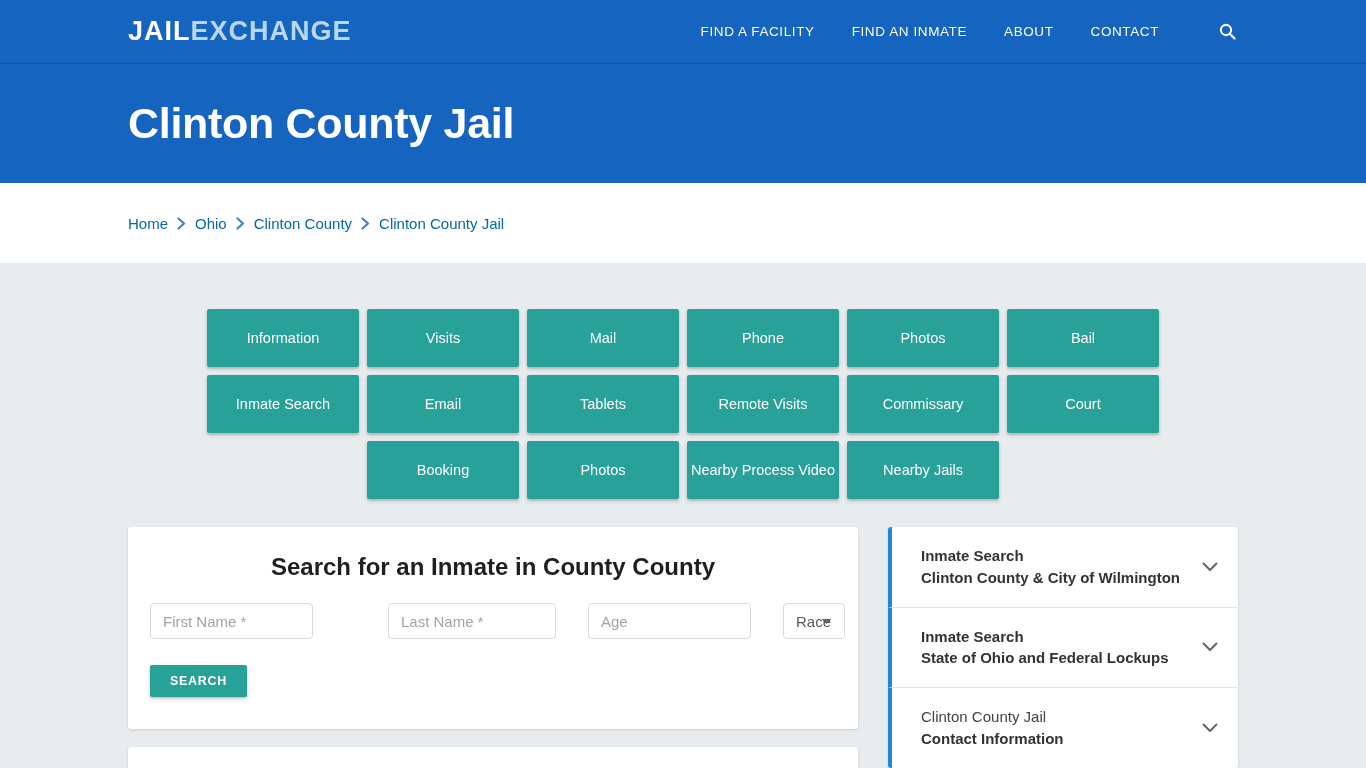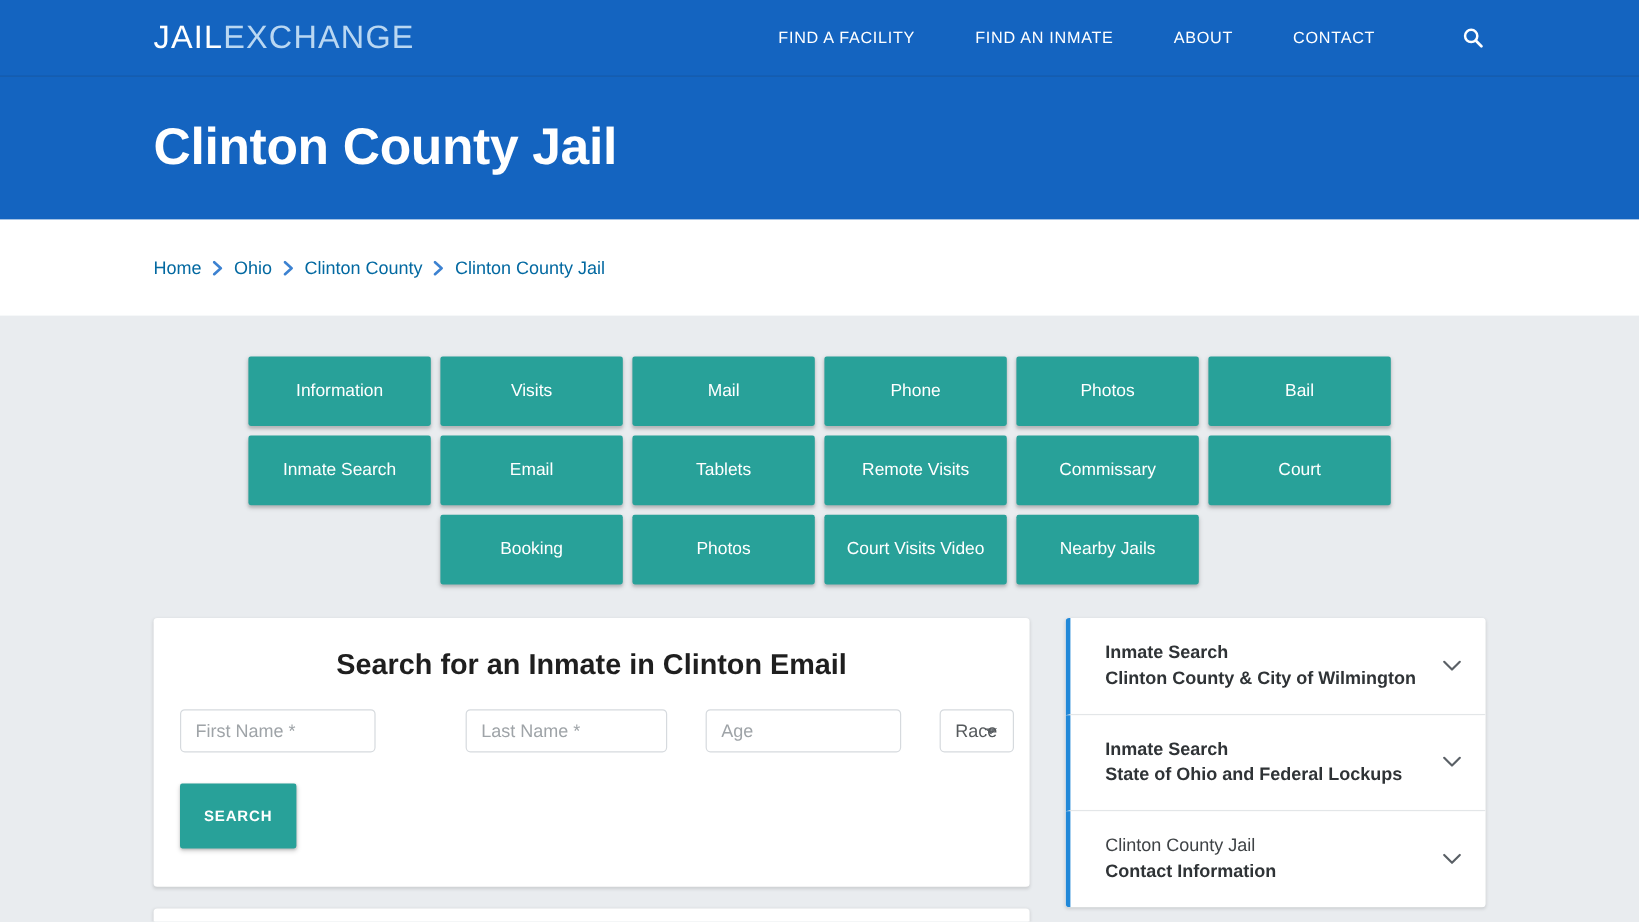--- a/index.html
+++ b/index.html
@@ -22,34 +22,34 @@
     height: 64px;
     background: #1464c0;
     border-bottom: 1px solid #0f56a8;
     display: flex;
     align-items: center;
     padding: 0 128px 0 128px;
     position: relative;
   }
   .brand {
     font-size: 27px;
-    font-weight: normal;
+    font-weight: bold;
     letter-spacing: 1px;
     line-height: 1;
     white-space: nowrap;
     user-select: none;
   }
   .brand .b-jail { color: #ffffff; }
   .brand .b-exchange { color: #b9d7f2; }
 
   .nav-links {
     margin-left: auto;
     display: flex;
     align-items: center;
-    gap: 50px;
+    gap: 37px;
   }
   .nav-link {
     color: #ffffff;
     font-size: 13.5px;
     letter-spacing: 0.6px;
     text-decoration: none;
     white-space: nowrap;
     cursor: pointer;
   }
   .nav-search-btn {
@@ -112,21 +112,21 @@
   }
 
   
   .btn-grid {
     padding-top: 30px;
     display: flex;
     flex-wrap: wrap;
     gap: 8px 8px;
     justify-content: center;
     width: 1098px;
-    margin: 4px auto;
+    margin: 16px auto;
   }
   .jx-btn {
     width: 152px;
     height: 58px;
     background: #28a199;
     color: #ffffff;
     border: 0;
     border-radius: 2px;
     font-family: "Liberation Sans", sans-serif;
     font-size: 14.5px;
@@ -196,21 +196,21 @@
       calc(100% - 18px) 15px,
       calc(100% - 13px) 15px;
     background-size: 5px 5px, 5px 5px;
     background-repeat: no-repeat;
     cursor: pointer;
   }
   .search-submit {
     margin-top: 26px;
     margin-left: 2px;
     width: 97px;
-    height: 54px;
+    height: 32px;
     background: #28a199;
     color: #ffffff;
     border: 0;
     border-radius: 2px;
     font-family: "Liberation Sans", sans-serif;
     font-size: 12.5px;
     font-weight: bold;
     letter-spacing: 0.7px;
     cursor: pointer;
     box-shadow: 0 2px 4px rgba(0,0,0,0.18), 0 1px 2px rgba(0,0,0,0.12);
@@ -328,30 +328,30 @@
     <button class="jx-btn">Photos</button>
     <button class="jx-btn">Bail</button>
     <button class="jx-btn">Inmate Search</button>
     <button class="jx-btn">Email</button>
     <button class="jx-btn">Tablets</button>
     <button class="jx-btn">Remote Visits</button>
     <button class="jx-btn">Commissary</button>
     <button class="jx-btn">Court</button>
     <button class="jx-btn">Booking</button>
     <button class="jx-btn">Photos</button>
-    <button class="jx-btn">Court Visits Video</button>
+    <button class="jx-btn">Nearby Process Video</button>
     <button class="jx-btn">Nearby Jails</button>
   </div>
 
   <div class="content-row">
 
     <div class="col-left">
 
       <div class="card search-card">
-        <div class="search-heading">Search for an Inmate in Clinton Email</div>
+        <div class="search-heading">Search for an Inmate in County County</div>
 
         <div class="search-fields">
           <input class="fld fld-first" type="text" placeholder="First Name *" style="">
           <input class="fld fld-last" type="text" placeholder="Last Name *" style="">
           <input class="fld fld-age" type="text" placeholder="Age" style="">
           <select class="fld fld-race">
             <option>Race</option>
           </select>
         </div>
 

